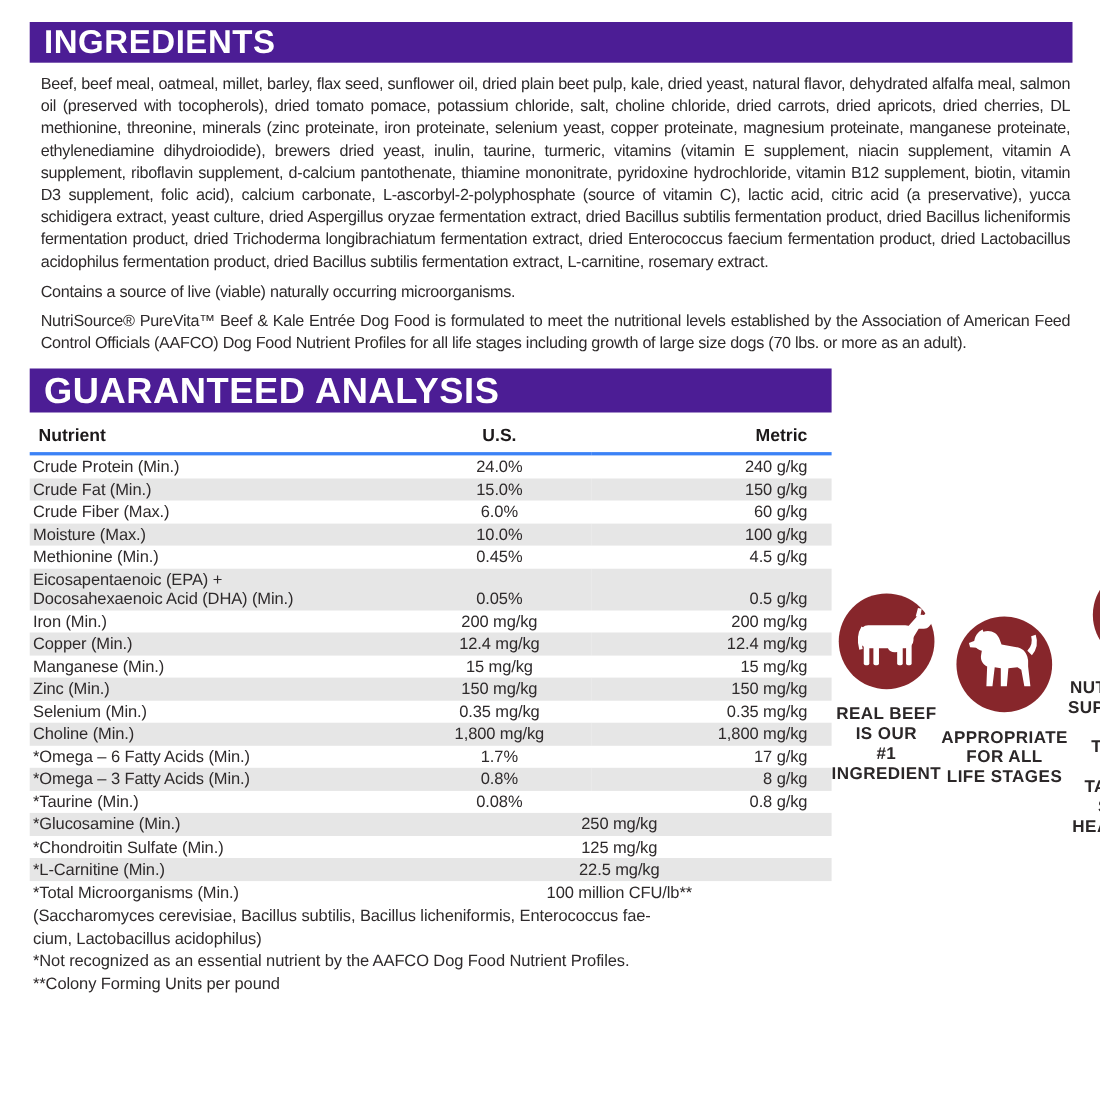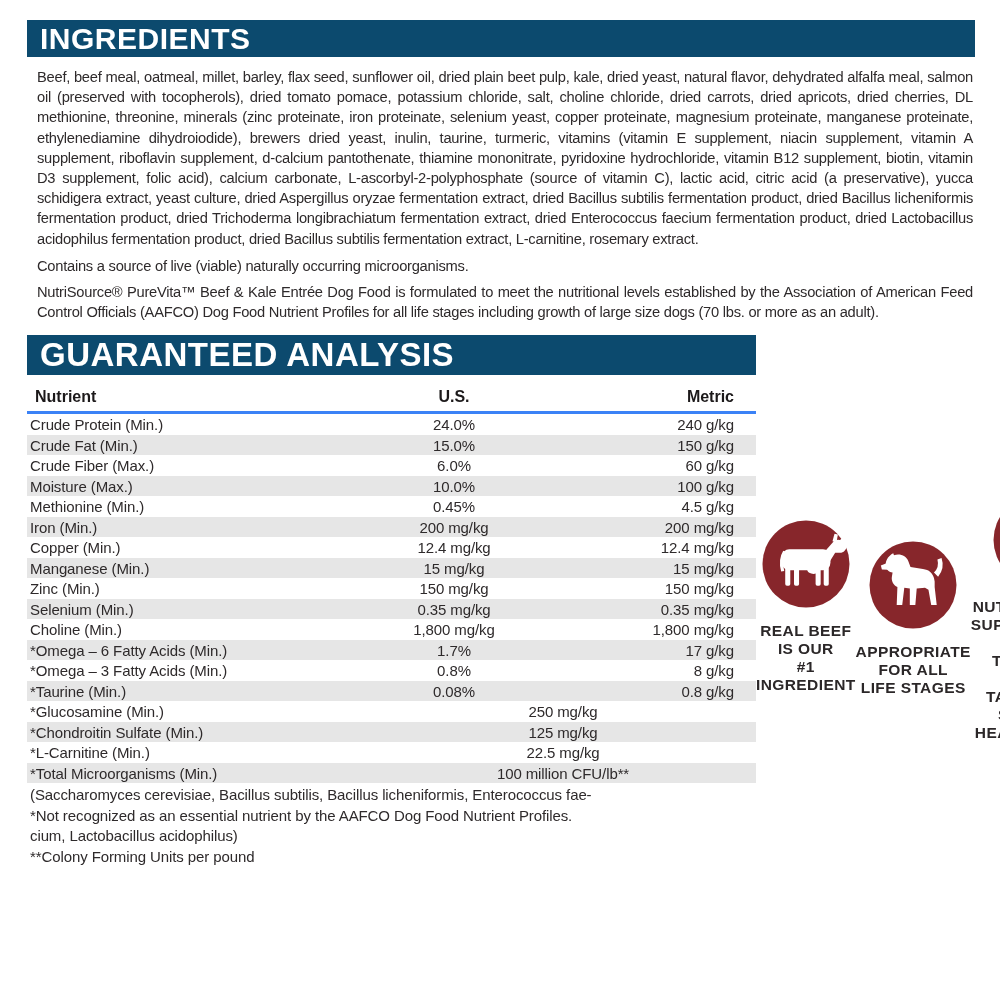--- a/index.html
+++ b/index.html
@@ -4,21 +4,21 @@
 <style>
   html,body{margin:0;padding:0;background:#ffffff;}
   .page{
     width:1000px;height:1000px;box-sizing:border-box;position:relative;
     background:#fff;overflow:hidden;
     padding:20px 25px 0 27px;
     font-family:"Liberation Sans", sans-serif;
     color:#2e2a2b;
   }
   .banner{
-    background:#0c4a6e;color:#fff;font-weight:bold;
+    background:#4c1d95;color:#fff;font-weight:bold;
     display:flex;align-items:center;
   }
   .banner h1{margin:0;padding:0 0 0 13px;font-weight:bold;letter-spacing:.5px;}
   .banner.ingredients-banner{height:37px;}
   .banner.ingredients-banner h1{font-size:30px;}
   .banner.analysis-banner{height:40px;}
   .banner.analysis-banner h1{font-size:33px;}
   .copy{font-size:14.7px;line-height:20.2px;letter-spacing:-.25px;margin:0 2px 0 10px;}
   .justify{text-align:justify;}
   .copy.p1{margin-top:10px;}
@@ -111,20 +111,25 @@
               <td class="c-nutrient">Moisture (Max.)</td>
               <td class="c-us">10.0%</td>
               <td class="c-metric">100 g/kg</td>
             </tr>
             <tr>
               <td class="c-nutrient">Methionine (Min.)</td>
               <td class="c-us">0.45%</td>
               <td class="c-metric">4.5 g/kg</td>
             </tr>
             <tr>
+              <td class="c-nutrient">Eicosapentaenoic (EPA) +<br>Docosahexaenoic Acid (DHA) (Min.)</td>
+              <td class="c-us">0.05%</td>
+              <td class="c-metric">0.5 g/kg</td>
+            </tr>
+            <tr>
               <td class="c-nutrient">Iron (Min.)</td>
               <td class="c-us">200 mg/kg</td>
               <td class="c-metric">200 mg/kg</td>
             </tr>
             <tr>
               <td class="c-nutrient">Copper (Min.)</td>
               <td class="c-us">12.4 mg/kg</td>
               <td class="c-metric">12.4 mg/kg</td>
             </tr>
             <tr>
@@ -175,22 +180,22 @@
               <td colspan="2" class="c-center">22.5 mg/kg</td>
             </tr>
             <tr>
               <td class="c-nutrient">*Total Microorganisms (Min.)</td>
               <td colspan="2" class="c-center">100 million CFU/lb**</td>
             </tr>
           </tbody>
       </table>
       <div class="footnotes" id="footnotes">
           <div>(Saccharomyces cerevisiae, Bacillus subtilis, Bacillus licheniformis, Enterococcus fae-</div>
+          <div>cium, Lactobacillus acidophilus)</div>
           <div>*Not recognized as an essential nutrient by the AAFCO Dog Food Nutrient Profiles.</div>
-          <div>cium, Lactobacillus acidophilus)</div>
           <div>**Colony Forming Units per pound</div>
         </div>
     </section>
 
     <aside class="badge-col">
 
       <figure class="badge">
         <svg viewBox="0 0 120 120" width="90" height="90">
           <circle cx="60" cy="60" r="58" fill="#87262b"></circle>
           <g fill="#ffffff" transform="translate(8,17) scale(0.9)">

